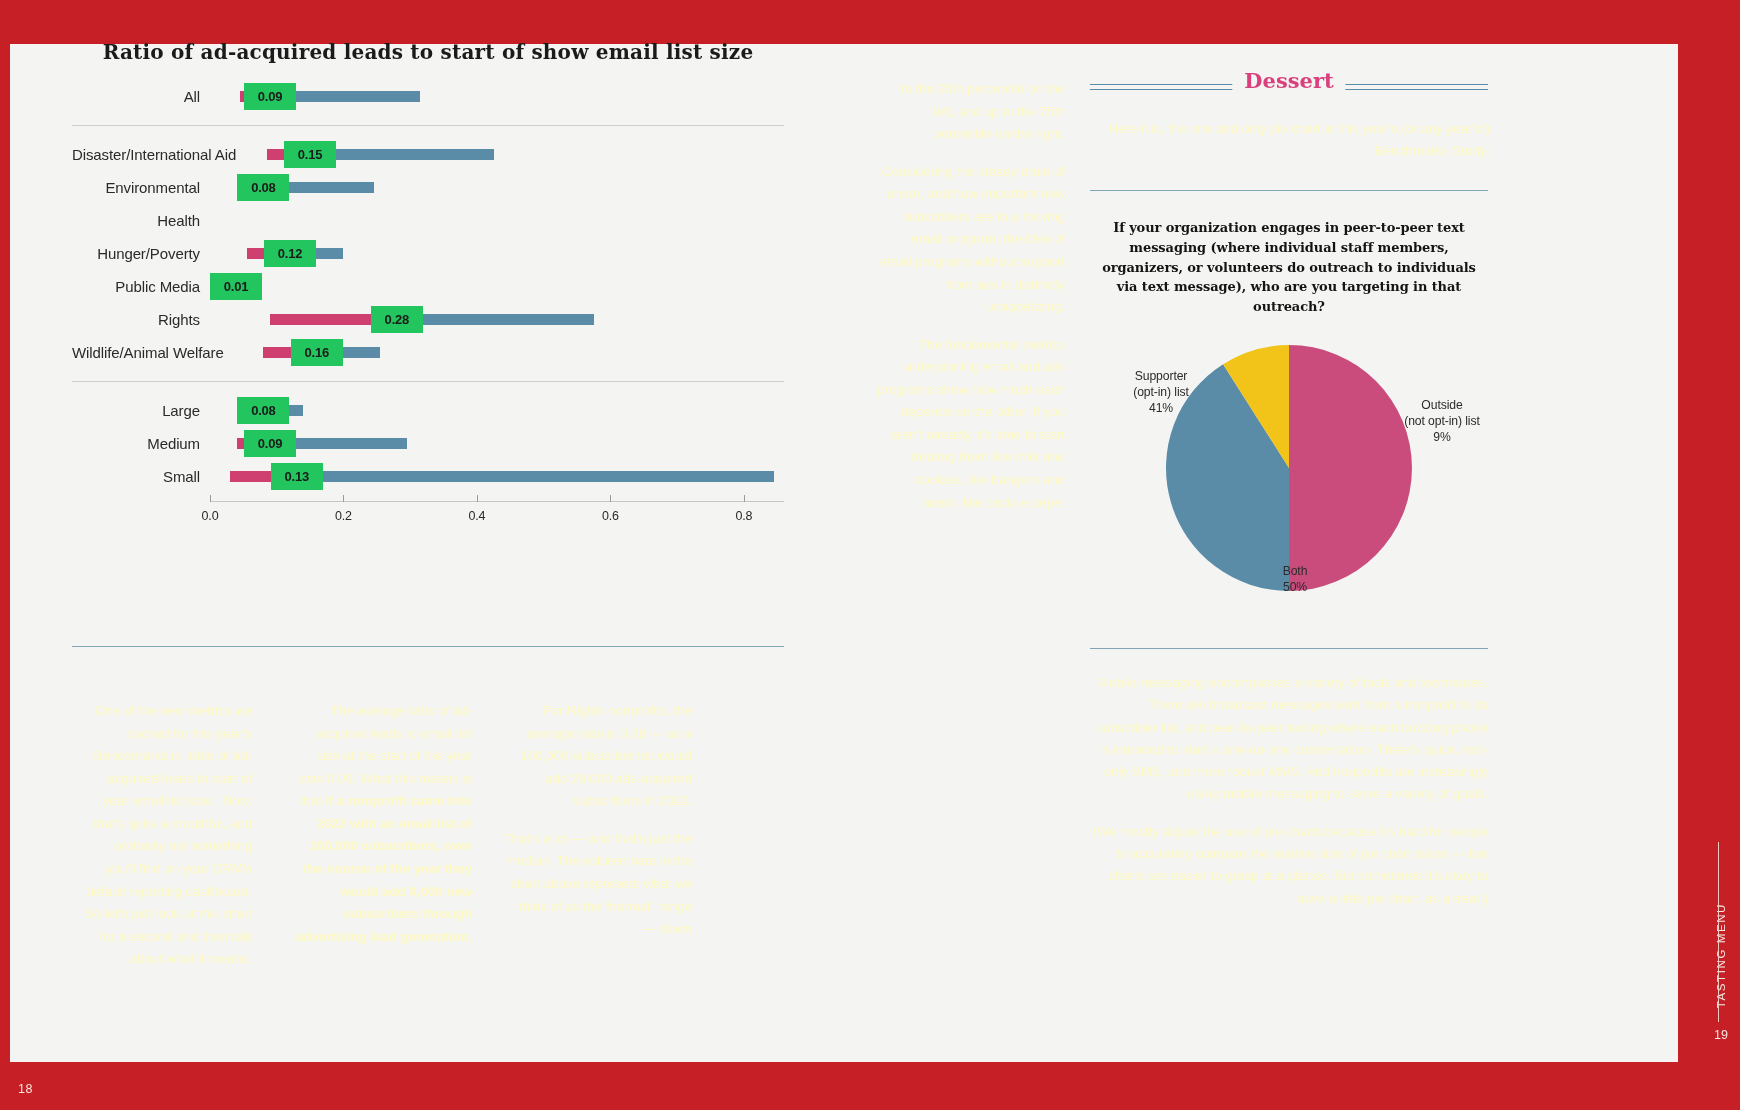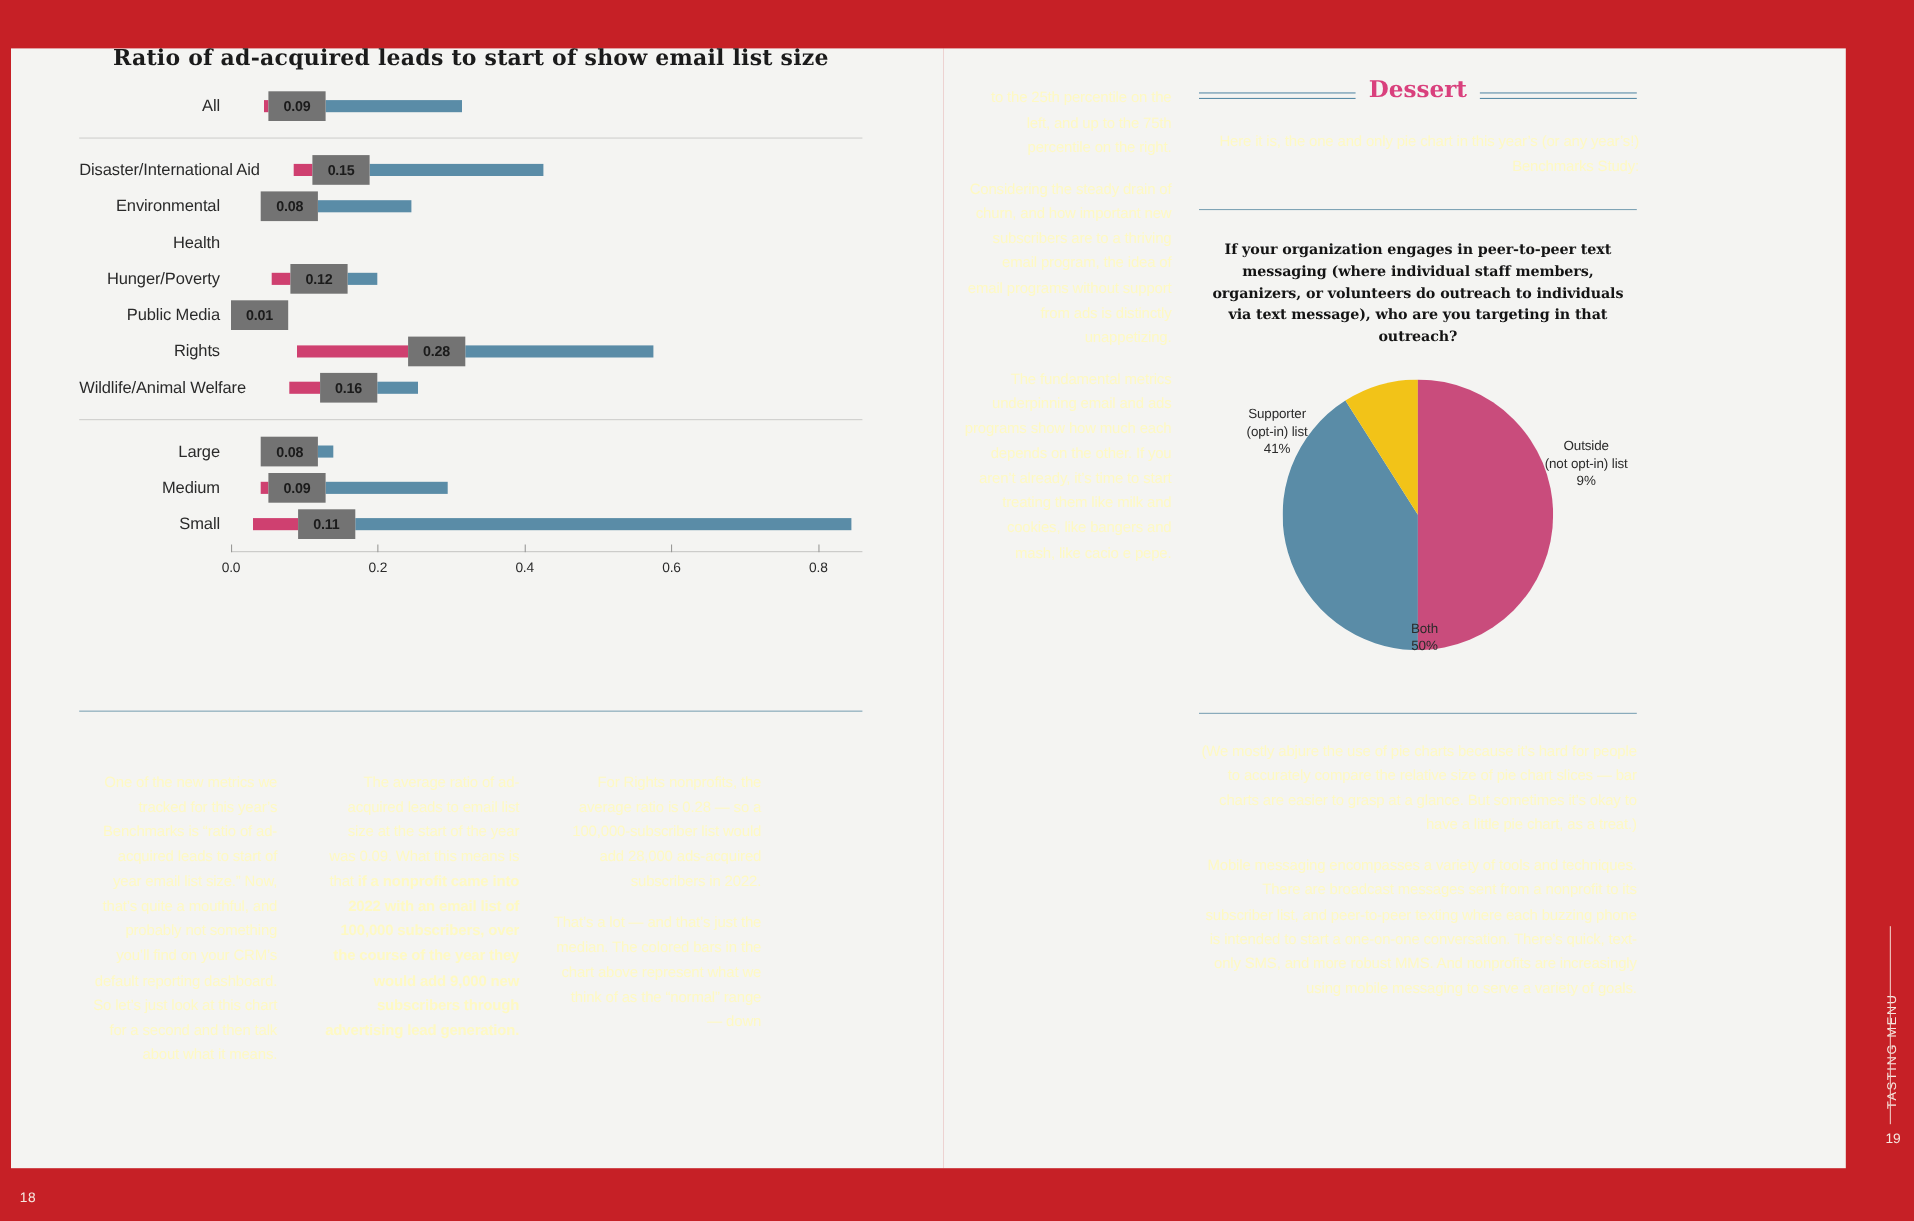--- a/index.html
+++ b/index.html
@@ -44,21 +44,21 @@
     font-size: 15px;
     color: #2a2a2a;
     white-space: nowrap;
     letter-spacing: -0.1px;
   }
   .track { position: relative; flex: 1; height: 33px; }
   .bar-lo { position: absolute; top: 11px; height: 11px; background: #cf4070; }
   .bar-hi { position: absolute; top: 11px; height: 11px; background: #5a8ca7; }
   .val-chip {
     position: absolute; top: 3px; height: 27px;
-    background: #737373; color: #1b1b1b;
+    background: #22c55e; color: #1b1b1b;
     font-size: 13px; font-weight: 700;
     display: flex; align-items: center; justify-content: center;
     padding: 0 9px; min-width: 46px;
     letter-spacing: -.2px;
   }
 
   
   .axis { position: relative; margin-left: 138px; height: 46px; }
   .axis-line { position: absolute; left: 0; right: 0; top: 8px; height: 1px; background: #c8c8c6; }
   .tick { position: absolute; top: 2px; width: 1px; height: 7px; background: #9a9a98; }
@@ -219,21 +219,21 @@
             <div class="bar-lo" style="left: 26.6977px; width: 7.37209px;"></div>
             <div class="bar-hi" style="left: 86.0698px; width: 110.826px;"></div>
             <div class="val-chip" style="left: 34.0698px; width: 52px;">0.09</div>
           </div>
         </div>
         <div class="brow">
           <div class="rlabel">Small</div>
           <div class="track">
             <div class="bar-lo" style="left: 20.0233px; width: 40.7442px;"></div>
             <div class="bar-hi" style="left: 112.767px; width: 451.221px;"></div>
-            <div class="val-chip" style="left: 60.7674px; width: 52px;">0.11</div>
+            <div class="val-chip" style="left: 60.7674px; width: 52px;">0.13</div>
           </div>
         </div>
       </div>
     <div class="axis" id="chart-axis">
       <div class="axis-line"></div>
     <div class="tick" style="left: 0px;"></div>
         <div class="tlabel" style="left: 0px;">0.0</div>
         <div class="tick" style="left: 133.488px;"></div>
         <div class="tlabel" style="left: 133.488px;">0.2</div>
         <div class="tick" style="left: 266.977px;"></div>
@@ -302,22 +302,22 @@
     </div>
     <div class="pie-lbl lbl-both">
       <div>Both</div>
       <div>50%</div>
     </div>
   </div>
 
   <div class="rule-long" style="left:1090px; width:398px; top:648px;"></div>
 
   <div class="col" style="left:1090px; top:672px; width:398px; line-height:1.64;">
+    <p>Mobile messaging encompasses a variety of tools and techniques. There are broadcast messages sent from a nonprofit to its subscriber list, and peer-to-peer texting where each buzzing phone is intended to start a one-on-one conversation. There’s quick, text-only SMS, and more robust MMS. And nonprofits are increasingly using mobile messaging to serve a variety of goals.</p>
     <p>(We mostly abjure the use of pie charts because it’s hard for people to accurately compare the relative size of pie chart slices — bar charts are easier to grasp at a glance. But sometimes it’s okay to have a little pie chart, as a treat.)</p>
-    <p>Mobile messaging encompasses a variety of tools and techniques. There are broadcast messages sent from a nonprofit to its subscriber list, and peer-to-peer texting where each buzzing phone is intended to start a one-on-one conversation. There’s quick, text-only SMS, and more robust MMS. And nonprofits are increasingly using mobile messaging to serve a variety of goals.</p>
   </div>
 
   <div class="pagenum pg18">18</div>
 
   <div class="side-tab">
     <div class="txt">TASTING MENU</div>
     <div class="bar"></div>
     <div class="pg">19</div>
   </div>
 

